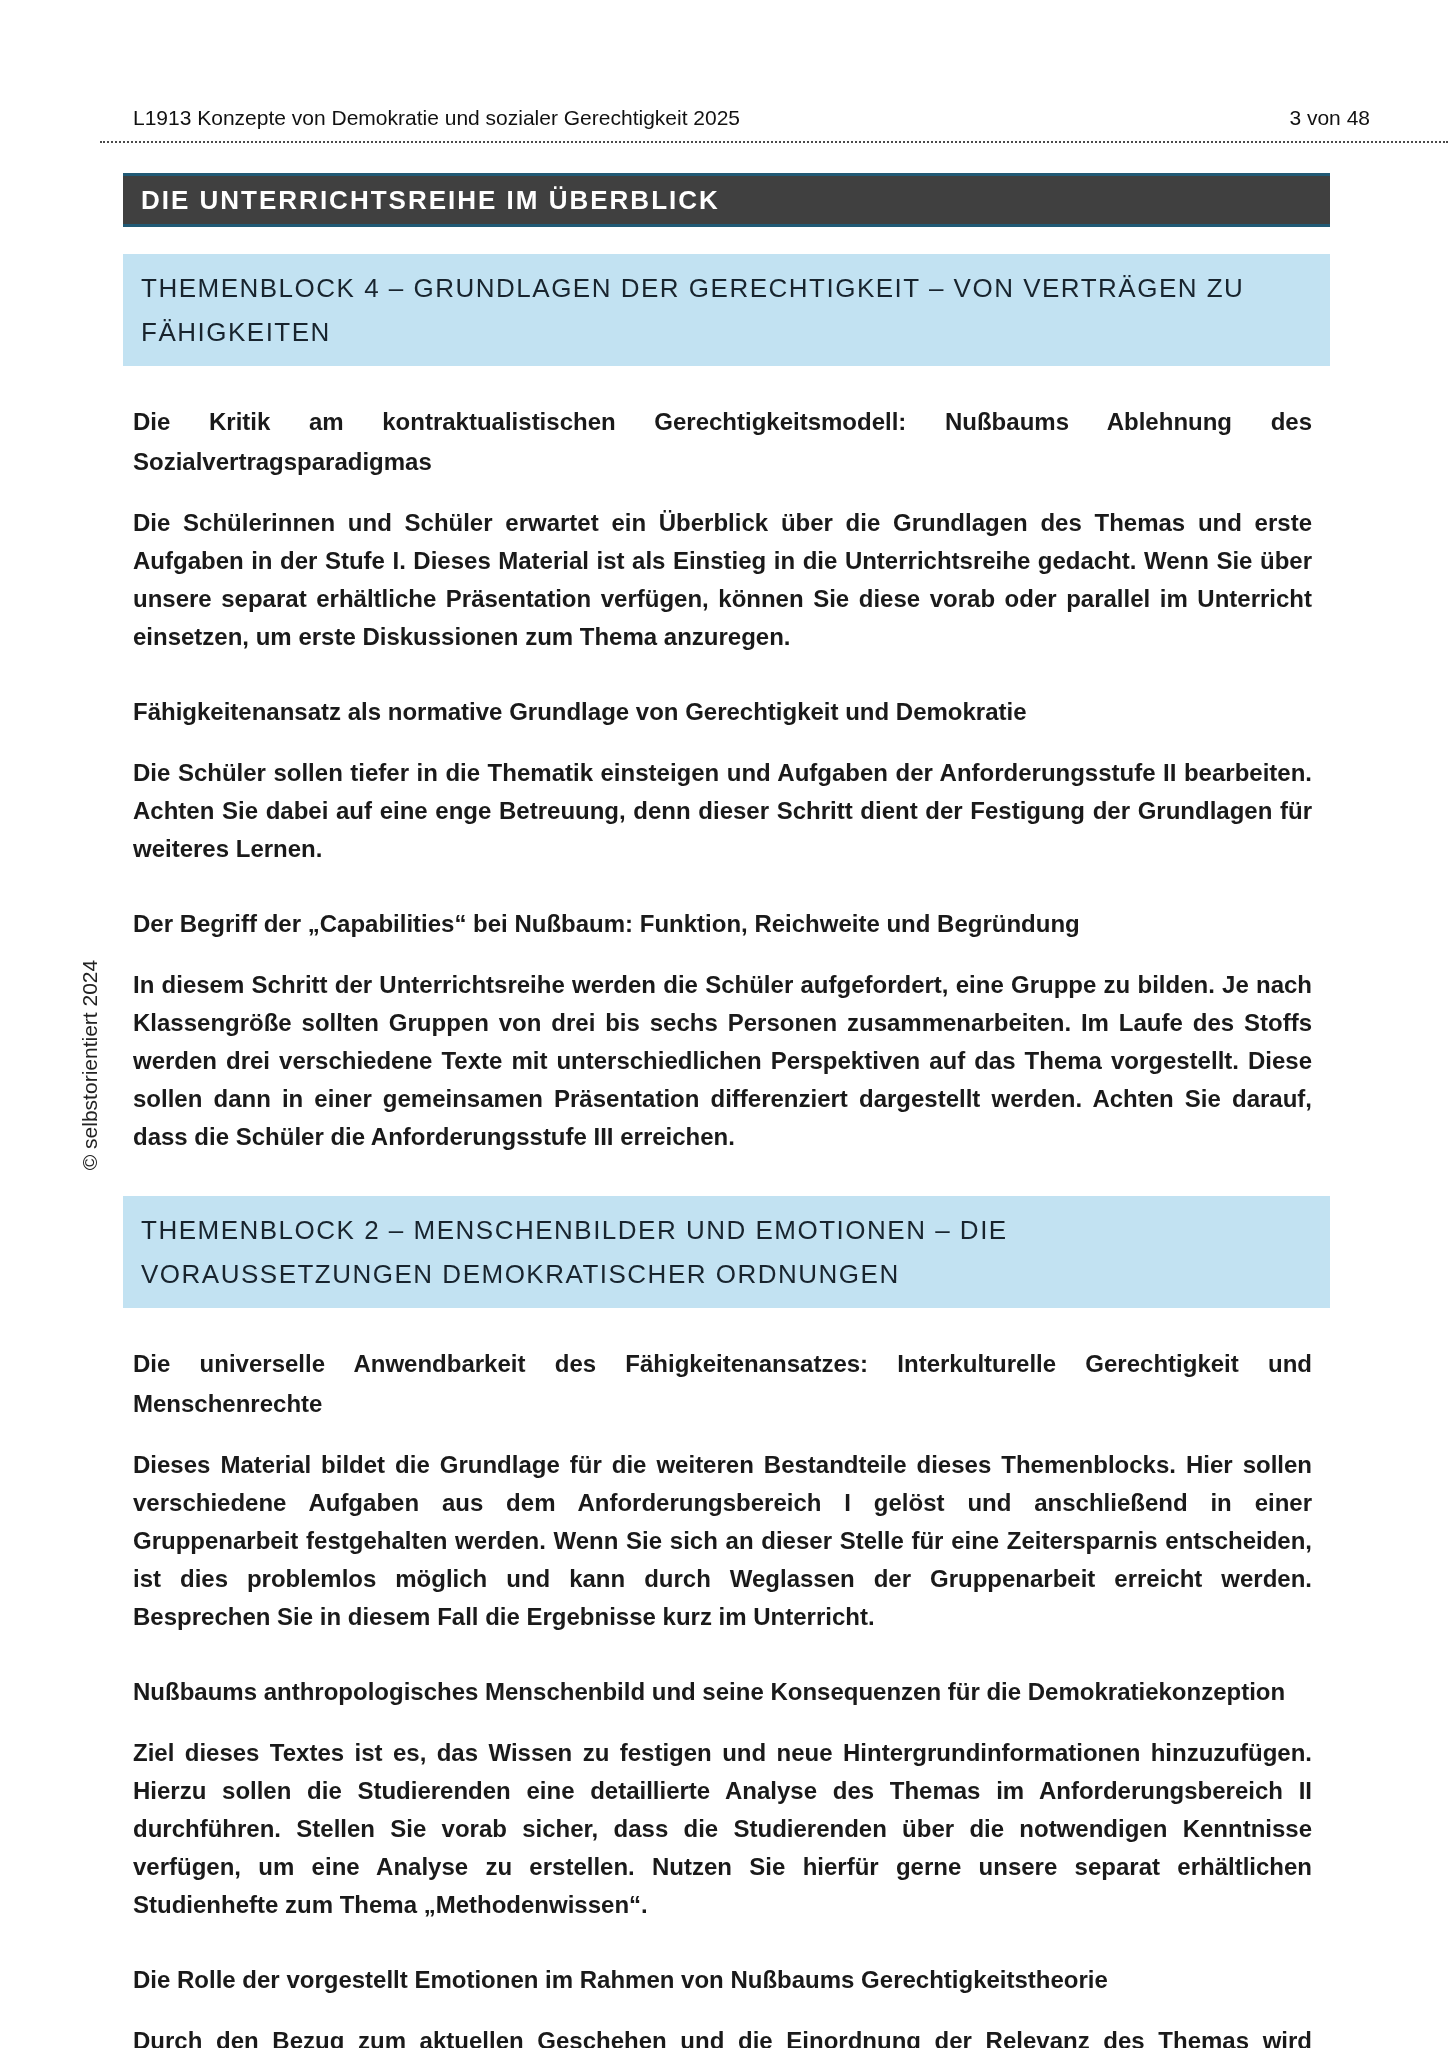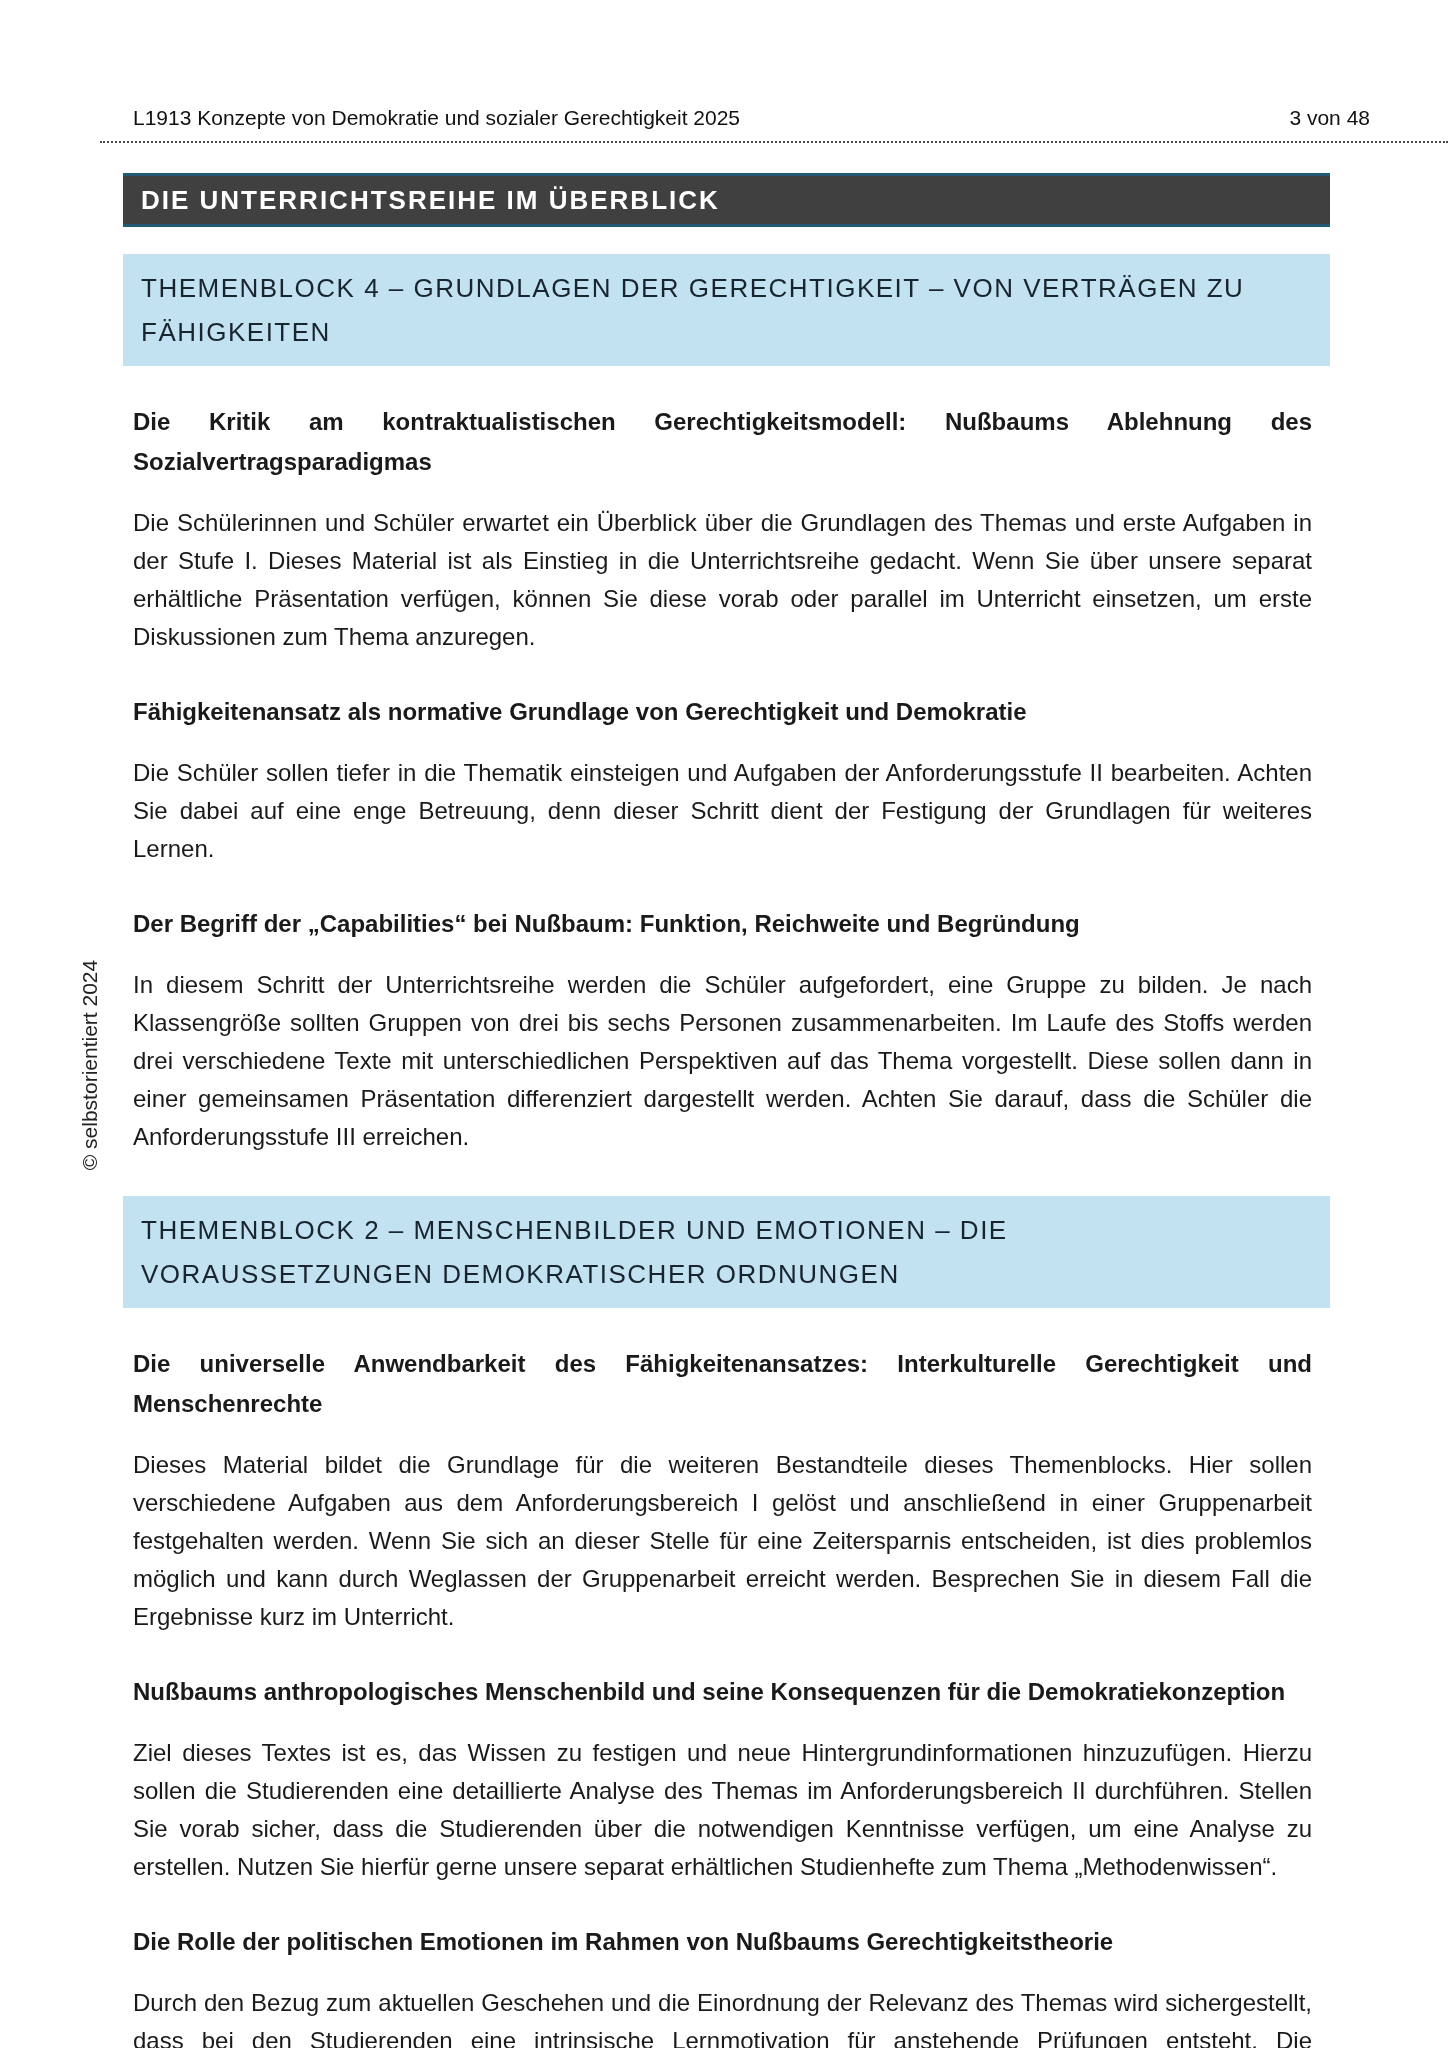--- a/index.html
+++ b/index.html
@@ -79,20 +79,21 @@
     font-size: 24px;
     line-height: 40px;
     text-align: justify;
     margin: 36px 18px 0 10px;
   }
   .doc-p {
     font-size: 24px;
     line-height: 38px;
     text-align: justify;
     margin: 22px 18px 0 10px;
+    font-weight: bold;
   }
 </style>
 </head>
 <body>
 
 <div class="page">
 
   <div class="header-row">
     <span>L1913 Konzepte von Demokratie und sozialer Gerechtigkeit 2025</span>
     <span>3 von 48</span>
@@ -117,18 +118,18 @@
     <div class="doc-p">In diesem Schritt der Unterrichtsreihe werden die Schüler aufgefordert, eine Gruppe zu bilden. Je nach Klassengröße sollten Gruppen von drei bis sechs Personen zusammenarbeiten. Im Laufe des Stoffs werden drei verschiedene Texte mit unterschiedlichen Perspektiven auf das Thema vorgestellt. Diese sollen dann in einer gemeinsamen Präsentation differenziert dargestellt werden. Achten Sie darauf, dass die Schüler die Anforderungsstufe III erreichen.</div>
 
     <div class="banner-light second">THEMENBLOCK 2 – MENSCHENBILDER UND EMOTIONEN – DIE VORAUSSETZUNGEN DEMOKRATISCHER ORDNUNGEN</div>
 
     <div class="doc-h">Die universelle Anwendbarkeit des Fähigkeitenansatzes: Interkulturelle Gerechtigkeit und Menschenrechte</div>
     <div class="doc-p">Dieses Material bildet die Grundlage für die weiteren Bestandteile dieses Themenblocks. Hier sollen verschiedene Aufgaben aus dem Anforderungsbereich I gelöst und anschließend in einer Gruppenarbeit festgehalten werden. Wenn Sie sich an dieser Stelle für eine Zeitersparnis entscheiden, ist dies problemlos möglich und kann durch Weglassen der Gruppenarbeit erreicht werden. Besprechen Sie in diesem Fall die Ergebnisse kurz im Unterricht.</div>
 
     <div class="doc-h">Nußbaums anthropologisches Menschenbild und seine Konsequenzen für die Demokratiekonzeption</div>
     <div class="doc-p">Ziel dieses Textes ist es, das Wissen zu festigen und neue Hintergrundinformationen hinzuzufügen. Hierzu sollen die Studierenden eine detaillierte Analyse des Themas im Anforderungsbereich II durchführen. Stellen Sie vorab sicher, dass die Studierenden über die notwendigen Kenntnisse verfügen, um eine Analyse zu erstellen. Nutzen Sie hierfür gerne unsere separat erhältlichen Studienhefte zum Thema „Methodenwissen“.</div>
 
-    <div class="doc-h">Die Rolle der politischen Emotionen im Rahmen von Nußbaums Gerechtigkeitstheorie</div>
+    <div class="doc-h">Die Rolle der vorgestellt Emotionen im Rahmen von Nußbaums Gerechtigkeitstheorie</div>
     <div class="doc-p">Durch den Bezug zum aktuellen Geschehen und die Einordnung der Relevanz des Themas wird sichergestellt, dass bei den Studierenden eine intrinsische Lernmotivation für anstehende Prüfungen entsteht. Die Ergebnisse werden in den Anforderungsbereichen I und II abgesichert.</div>
 
   </div>
 
 </div>
 
 </body></html>

